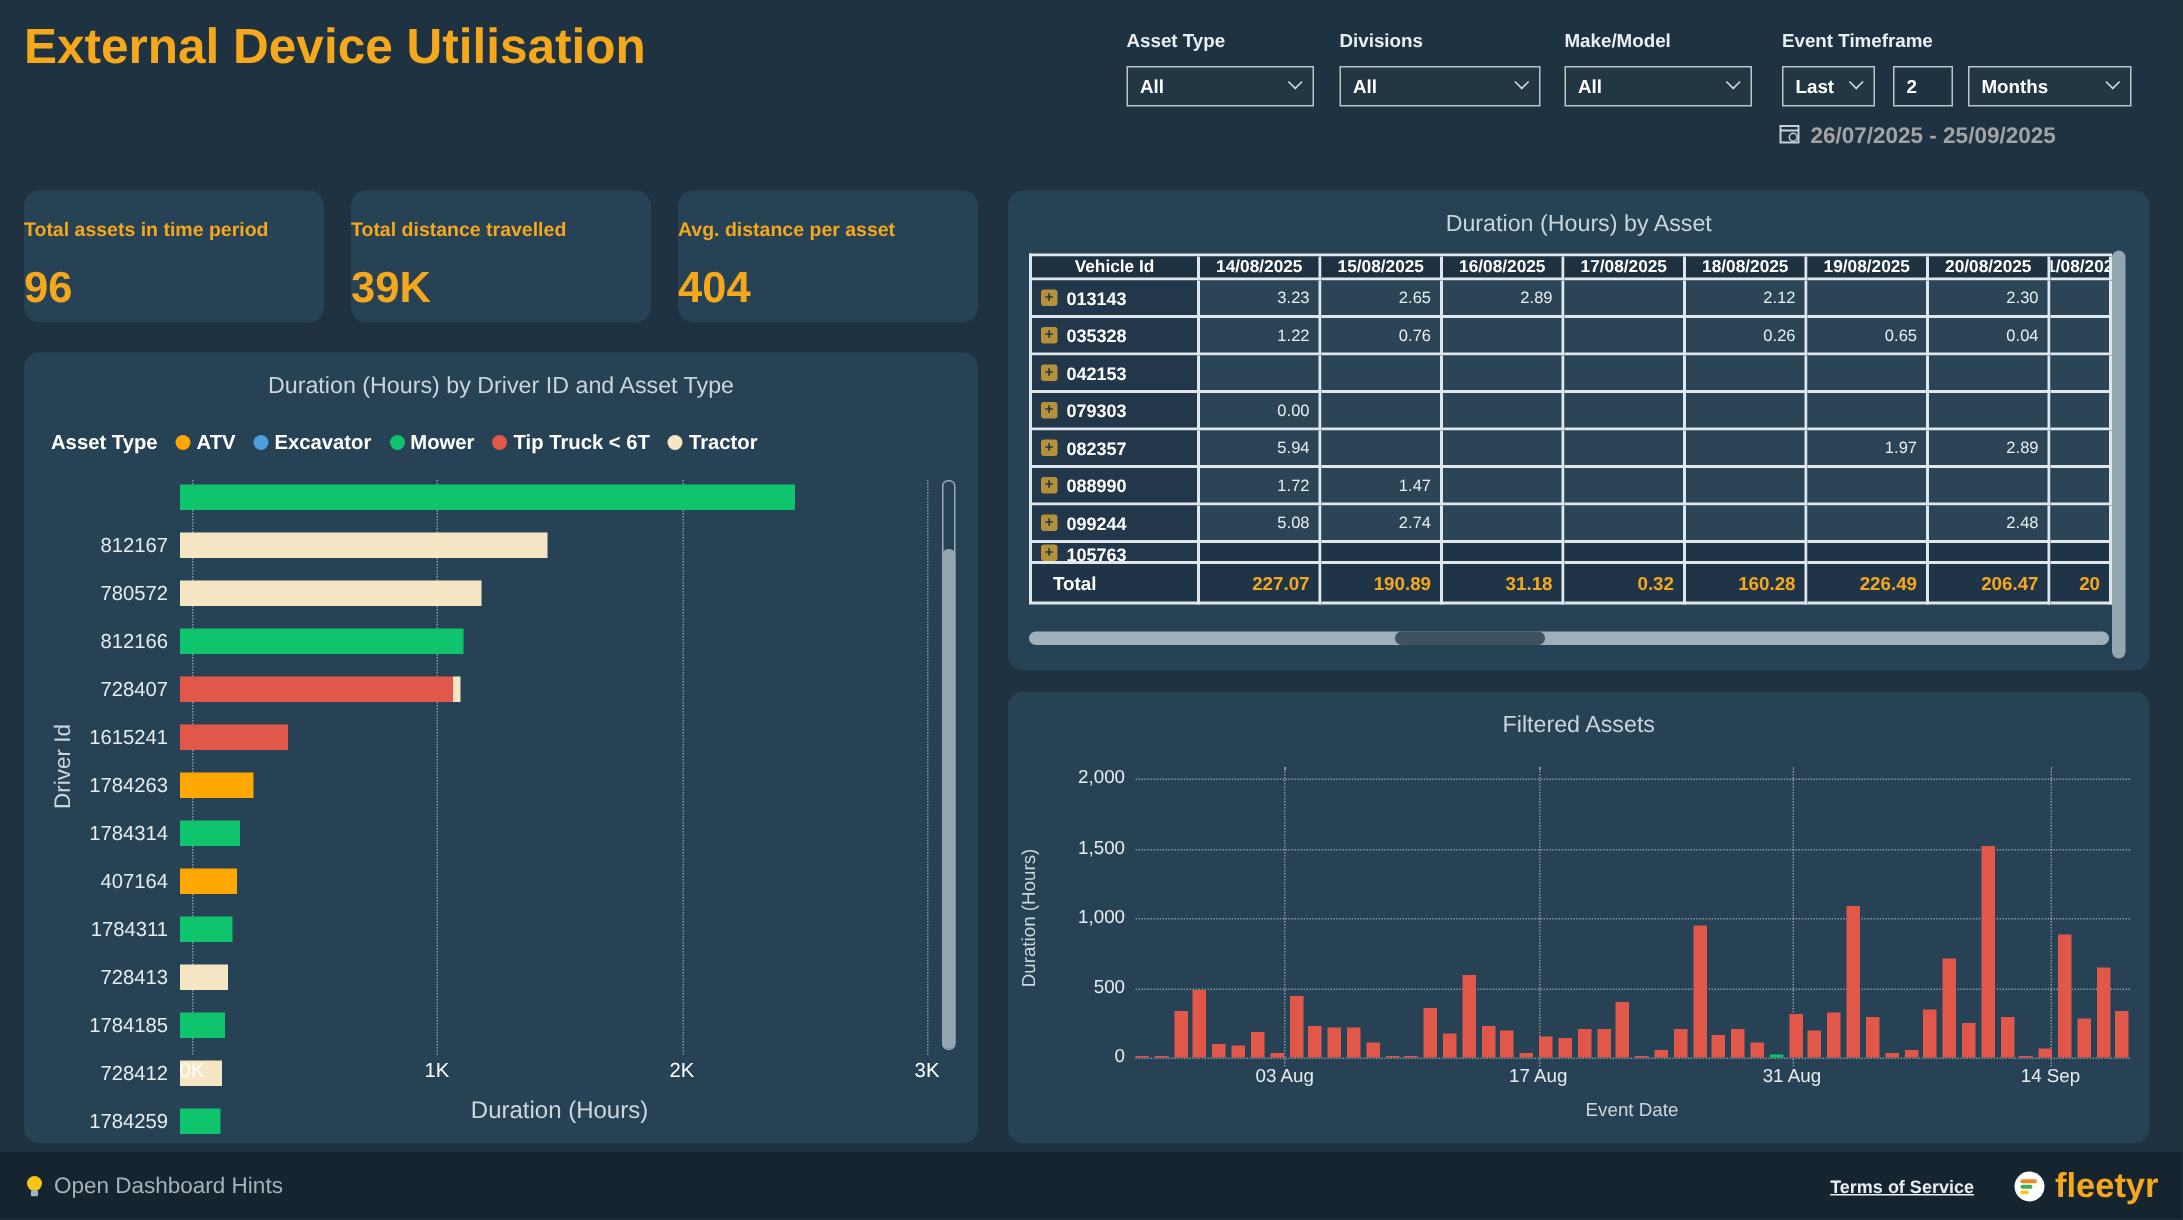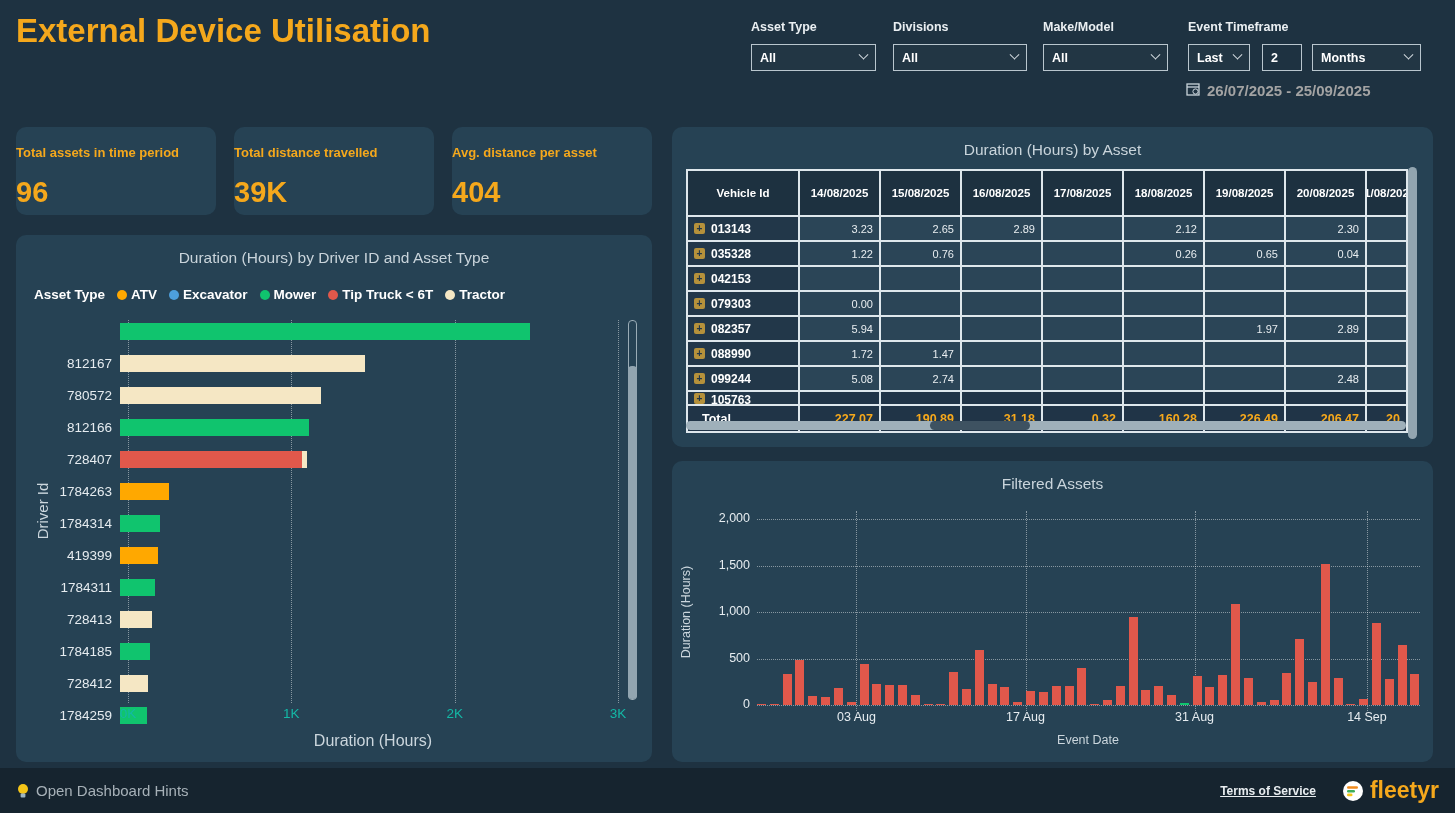--- a/index.html
+++ b/index.html
@@ -28,31 +28,31 @@
   #legend-title { color:#FFFFFF; font-size:13.5px; font-weight:bold; }
   .legend-item { display:flex; align-items:center; gap:4px; color:#FFFFFF; font-size:13.5px; font-weight:bold; cursor:pointer; }
   .legend-dot { width:10px; height:10px; border-radius:50%; }
   #driver-grid { position:absolute; left:112px; top:85px; width:490px; height:383px; }
   .vgrid { position:absolute; top:0; bottom:0; width:0; border-left:1px dotted rgba(255,255,255,0.45); }
   #driver-rows { position:absolute; left:8px; top:88px; width:594px; height:377px; display:flex; flex-direction:column;gap:15px; }
   .drow { flex:1; display:flex; align-items:center; }
   .dlabel { width:96px; padding-right:8px; text-align:right; color:#E6ECF0; font-size:13.5px; flex:none; }
   .dtrack { width:490px; height:17px; display:flex; flex:none; }
   .dseg { height:100%; }
-  .dxtick { position:absolute; top:471px; transform:translateX(-50%); color:#14b8a6; font-size:13.5px; }
+  .dxtick { position:absolute; top:471px; transform:translateX(-50%); color:#ffffff; font-size:13.5px; }
   #driver-xlabel { position:absolute; left:357px; top:497px; transform:translateX(-50%); color:#CBD6DD; font-size:16px; }
   #driver-ylabel { position:absolute; left:26px; top:276px; transform:translate(-50%,-50%) rotate(-90deg); color:#CBD6DD; font-size:15px; white-space:nowrap; }
   #driver-scroll { position:absolute; left:612px; top:85px; width:9px; height:380px; border:1px solid #9AACB6; border-radius:4px; }
   #driver-scroll .thumb { position:absolute; left:-1px; right:-1px; top:12%; bottom:0; background:#92A5B0; border-radius:4px; }
   
   #table-card { left:672px; top:127px; width:761px; height:320px; }
   #asset-table { position:absolute; left:14px; top:42px; display:grid;
     grid-template-columns:112px repeat(7,81px) 41px; border-top:2px solid #DEE7EC; border-left:2px solid #DEE7EC; }
   .tc { border-right:2px solid #DEE7EC; border-bottom:2px solid #DEE7EC; display:flex; align-items:center; overflow:hidden; white-space:nowrap; }
-  .th { height:46px; background:#1D3140; color:#FFFFFF; font-size:11.5px; font-weight:bold; justify-content:center; }
+  .th { height:16px; background:#1D3140; color:#FFFFFF; font-size:11.5px; font-weight:bold; justify-content:center; }
   .tid { height:25px; background:#223749; color:#FFFFFF; font-size:12px; font-weight:bold; padding-left:6px; gap:6px; }
   .tval { height:25px; background:#2B4557; color:#E8EDF0; font-size:11px; justify-content:flex-end; padding-right:6px; }
   .clip2 { height:14px !important; align-items:flex-start; }
   .clip2 > * { margin-top:1px; }
   .trowtotal { height:27px; background:#203447; }
   .ttl-label { color:#FFFFFF; font-size:12.5px; font-weight:bold; padding-left:14px; }
   .ttl-val { color:var(--accent,#F5A81C); font-size:12.5px; font-weight:bold; justify-content:flex-end; padding-right:6px; }
   .plus-icon { width:11px; height:11px; flex:none; background:#B5913B; color:#223749; border-radius:2px;
     font-size:10px; line-height:11px; text-align:center; font-weight:bold; cursor:pointer; }
   #table-vscroll { position:absolute; left:736px; top:40px; width:9px; height:272px; background:#92A5B0; border-radius:5px; }
@@ -189,33 +189,39 @@
         </div>
       </div>
       <div class="drow">
         <div class="dlabel">728407</div>
         <div class="dtrack">
           <div class="dseg" style="width: 37.1333%; background: rgb(225, 88, 75);"></div>
           <div class="dseg" style="width: 1%; background: rgb(245, 231, 196);"></div>
         </div>
       </div>
       <div class="drow">
+        <div class="dlabel">1615241</div>
+        <div class="dtrack">
+          <div class="dseg" style="width: 14.6%; background: rgb(225, 88, 75);"></div>
+        </div>
+      </div>
+      <div class="drow">
         <div class="dlabel">1784263</div>
         <div class="dtrack">
           <div class="dseg" style="width: 9.93333%; background: rgb(255, 168, 0);"></div>
         </div>
       </div>
       <div class="drow">
         <div class="dlabel">1784314</div>
         <div class="dtrack">
           <div class="dseg" style="width: 8.1%; background: rgb(16, 196, 110);"></div>
         </div>
       </div>
       <div class="drow">
-        <div class="dlabel">419399</div>
+        <div class="dlabel">407164</div>
         <div class="dtrack">
           <div class="dseg" style="width: 7.7%; background: rgb(255, 168, 0);"></div>
         </div>
       </div>
       <div class="drow">
         <div class="dlabel">1784311</div>
         <div class="dtrack">
           <div class="dseg" style="width: 7.1%; background: rgb(16, 196, 110);"></div>
         </div>
       </div>

